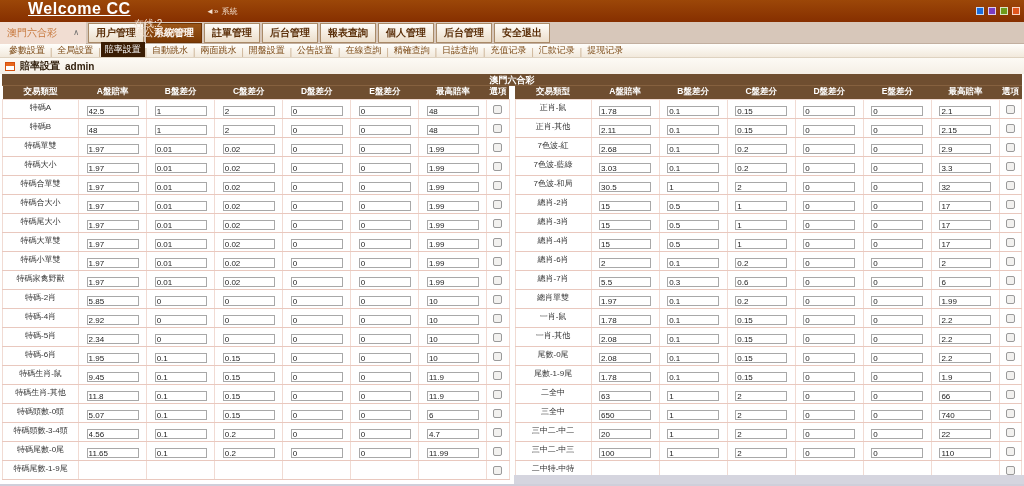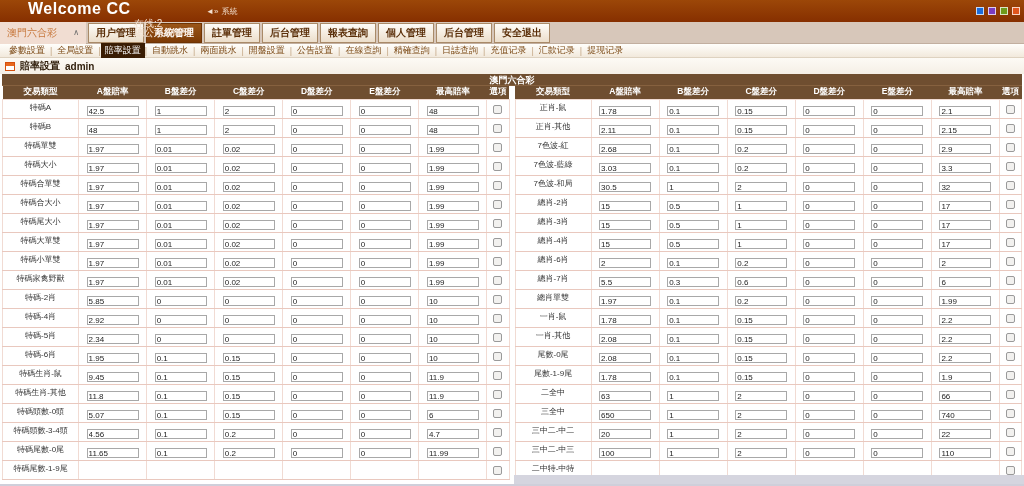--- a/index.html
+++ b/index.html
@@ -2,38 +2,38 @@
 <html><head>
 <meta charset="utf-8">
 <style>
   * { box-sizing: border-box; }
   html,body { margin:0; padding:0; }
   body { width:1024px; height:486px; overflow:hidden; position:relative;
          font-family:"Liberation Sans", sans-serif; background:#ffffff; }
 
   
   .topbar { height:22px; background:linear-gradient(#9c4708,#862f00); position:relative; color:#fff; }
-  .logo { position:absolute; left:28px; top:0px; font-size:16px; font-weight:bold; letter-spacing:.5px; }
+  .logo { position:absolute; left:28px; top:0px; font-size:16px; font-weight:bold; letter-spacing:.5px;text-decoration:underline; }
   .meta { position:absolute; left:134px; top:19px; font-size:10px; line-height:9px; color:#f3e0d0; }
   .sound { position:absolute; left:206px; top:6px; font-size:8px; color:#f3e0d0; display:flex; gap:3px; align-items:center; }
   .squares { position:absolute; right:4px; top:7px; display:flex; gap:4px; }
   .square { width:8px; height:8px; border:1px solid rgba(255,255,255,.75); cursor:pointer; }
 
   
   .mainnav { height:22px; background:#d7c7ba; display:flex; align-items:center; border-bottom:1px solid #c2afa0; }
   .lottery { width:86px; height:22px; background:#f1ddd2; display:flex; align-items:center;
              justify-content:space-between; padding:0 7px; font-size:10px; color:#c8793e; cursor:pointer; }
   .lottery .caret { color:#6a6a6a; font-size:8px; }
   .mtabs { display:flex; margin-left:2px; }
   .mtab { font-size:10px; font-weight:bold; color:#5a2e08; background:linear-gradient(#fefcf8,#ecdecb);
           border:1px solid #a98a68; padding:2px 7px; margin-right:2px; cursor:pointer; white-space:nowrap; }
   .mtab.active { background:linear-gradient(#9a5518,#7c3a06); color:#fff; border-color:#6e3404; }
 
   
-  .subnav { height:14px; background:linear-gradient(#fffefb,#f2e9dc); display:flex; align-items:center;
+  .subnav { height:14px; background:linear-gradient(#fffefb,#f2e9dc); display:flex; align-items:flex-end;
             font-size:9px; color:#7c4a16; padding-left:4px; border-bottom:1px solid #ded2c0; }
   .stab { padding:0 5px; cursor:pointer; white-space:nowrap; }
   .stab.active { background:#3a1d04; color:#fff; padding:1px 4px; }
   .ssep { color:#c5a988; }
 
   
   .titlebar { height:16px; display:flex; align-items:center; gap:5px; padding-left:5px;
               background:linear-gradient(#fdfaf5,#f5efe6); font-size:10px; font-weight:bold; color:#33220f; }
   .win-icon { width:10px; height:9px; border:1px solid #d4500e; background:linear-gradient(#e8681e 0 3px,#ffffff 3px); }
 

